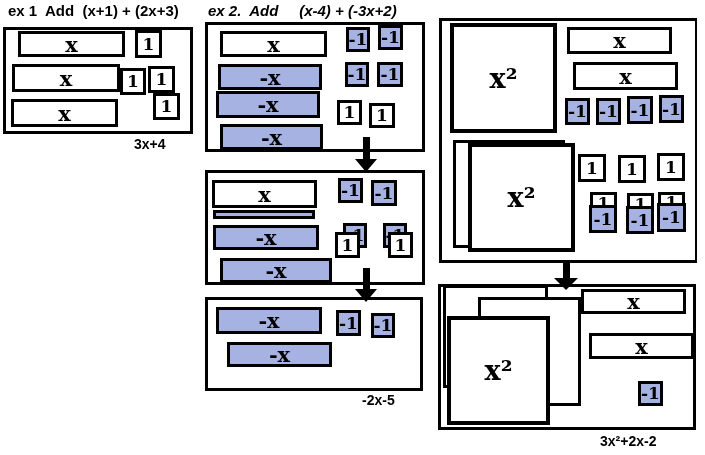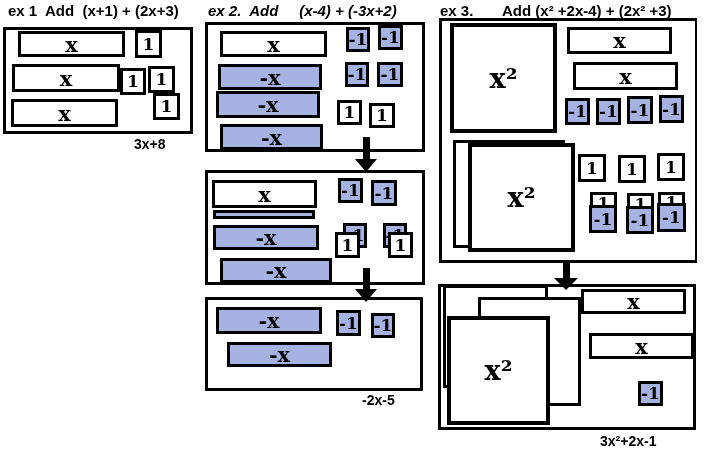--- a/index.html
+++ b/index.html
@@ -34,25 +34,24 @@
   .arrow { position:absolute; }
   .arrow .shaft { position:absolute; background:#000; }
   .arrow .head { position:absolute; width:0; height:0; }
 </style>
 </head>
 <body>
 
 <div class="stage" id="stage">
   <div class="title" id="title-ex1">ex 1  Add  (x+1) + (2x+3)</div>
   <div class="title" id="title-ex2">ex 2.  Add     (x-4) + (-3x+2)</div>
-  <div class="title" id="title-ex3">ex 3.       Add (x² +2x-4) + (2x² +3)</div>
 
-  <div class="result" id="result-ex1">3x+8</div>
+  <div class="result" id="result-ex1">3x+4</div>
   <div class="result" id="result-ex2">-2x-5</div>
-  <div class="result" id="result-ex3">3x²+2x-1</div>
+  <div class="result" id="result-ex3">3x²+2x-2</div>
 <div class="panel" style="left: 3px; top: 27px; width: 190px; height: 107px;"></div>
     <div class="panel" style="left: 205px; top: 22px; width: 220px; height: 130px;"></div>
     <div class="panel" style="left: 205px; top: 170px; width: 220px; height: 115px;"></div>
     <div class="panel" style="left: 205px; top: 297px; width: 218px; height: 94px;"></div>
     <div class="panel" style="left: 439px; top: 18px; width: 259px; height: 245px;"></div>
     <div class="panel" style="left: 438px; top: 284px; width: 258px; height: 146px;"></div>
     <div class="tile t-x" style="left: 18px; top: 31px; width: 107px; height: 26px;">
       <span>x</span>
     </div>
     <div class="tile t-one" style="left: 135px; top: 30px; width: 27px; height: 28px;">

